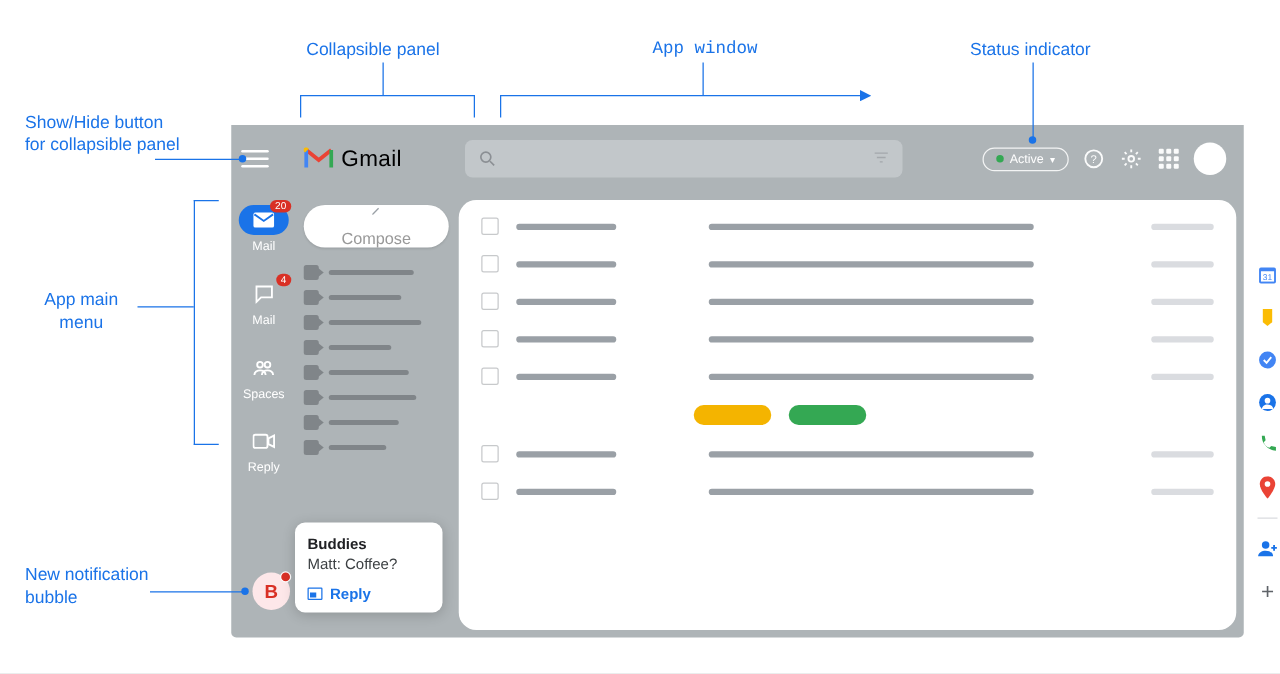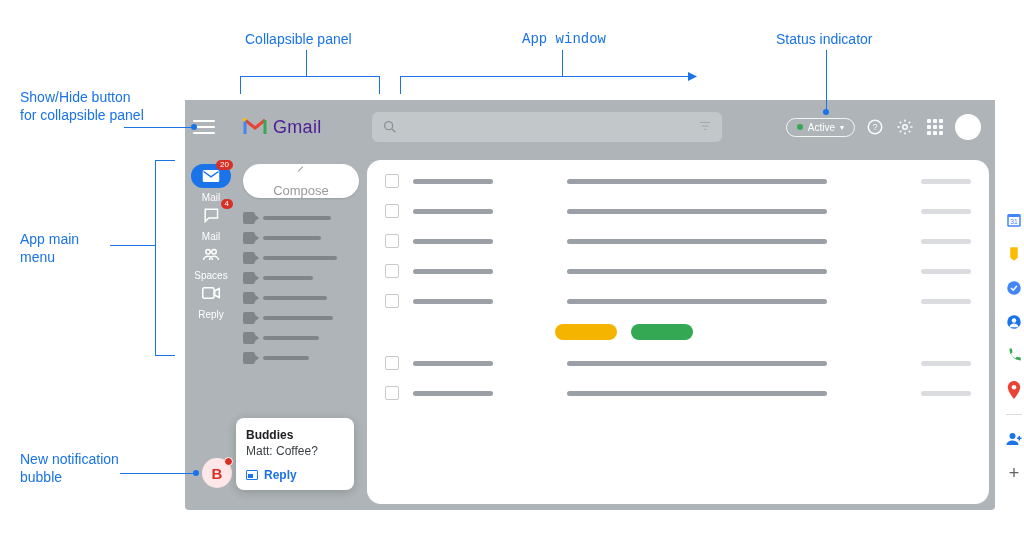--- a/index.html
+++ b/index.html
@@ -46,21 +46,21 @@
     position: relative;
   }
   .hamburger {
     width: 22px; height:22px; display:flex;flex-direction:column;justify-content:center;gap:4px;
     cursor:pointer;
   }
   .hamburger span{height:2px;background:#fff;border-radius:1px;}
 
   .logo-area{display:flex;align-items:center;gap:6px;margin-left:18px;}
   .gmail-logo{width:24px;height:18px;position:relative;}
-  .gmail-text{color:#4c1d95;font-size:18px;font-weight:500;letter-spacing:0.3px;}
+  .gmail-text{color:#000000;font-size:18px;font-weight:500;letter-spacing:0.3px;}
 
   .searchbar{
     flex:0 0 auto;
     margin-left:40px;
     width:350px;height:30px;background:#c2c7ca;border-radius:6px;
     display:flex;align-items:center;padding:0 10px;gap:8px;
   }
   .searchbar svg{opacity:0.55;}
   .search-tune{margin-left:auto;opacity:0.55;font-size:14px;color:#5f6368;}
 
@@ -79,21 +79,21 @@
   .apps-grid{display:grid;grid-template-columns:repeat(3,4px);grid-template-rows:repeat(3,4px);gap:2px;}
   .apps-grid span{background:#fff;border-radius:1px;}
   .avatar{width:26px;height:26px;border-radius:50%;background:#fff;}
 
   
   .body-row{flex:1;display:flex;min-height:0;position:relative;}
 
   
   .rail{
     width:52px;padding-top:10px;
-    display:flex;flex-direction:column;align-items:center;
+    display:flex;flex-direction:column;align-items:center;gap:20px;
     color:#fff;font-size:10px;
   }
   .rail-item{display:flex;flex-direction:column;align-items:center;gap:4px;cursor:pointer;position:relative;}
   .rail-icon-bg{width:40px;height:24px;border-radius:12px;display:flex;align-items:center;justify-content:center;position:relative;}
   .rail-icon-bg.selected{background:#1a73e8;}
   .rail-badge{position:absolute;top:-4px;right:-2px;background:#d93025;color:#fff;font-size:8px;padding:1px 4px;border-radius:8px;line-height:1;}
   .rail-label{color:#fff;}
 
   
   .panel{
@@ -175,21 +175,21 @@
 <div class="ann-line" style="left:562px;top:50px;width:1px;height:26px;"></div>
 
 <svg style="position:absolute;left:688px;top:72px;z-index:49;" width="10" height="9">
     <path d="M0 0 L9 4.5 L0 9 Z" fill="#1a73e8"></path>
   </svg>
 
 <div class="ann" style="left:776px;top:30px;">Status indicator</div>
 <div class="ann-line" style="left:826px;top:50px;width:1px;height:60px;"></div>
 <div class="ann-dot" style="left:823px;top:109px;"></div>
 
-<div class="ann" style="left:20px;top:230px;width:90px;">App main menu</div>
+<div class="ann" style="left:20px;top:230px;width:90px;text-align:center;">App main menu</div>
 <div class="ann-bracket-left" style="left:155px;top:160px;width:20px;height:196px;"></div>
 <div class="ann-line" style="left:110px;top:245px;width:45px;height:1px;"></div>
 
 <div class="ann" style="left:20px;top:450px;width:100px;">New notification bubble</div>
 <div class="ann-line" style="left:120px;top:473px;width:74px;height:1px;"></div>
 <div class="ann-dot" style="left:193px;top:470px;"></div>
 
 <div class="app">
 
   <div class="topbar">

